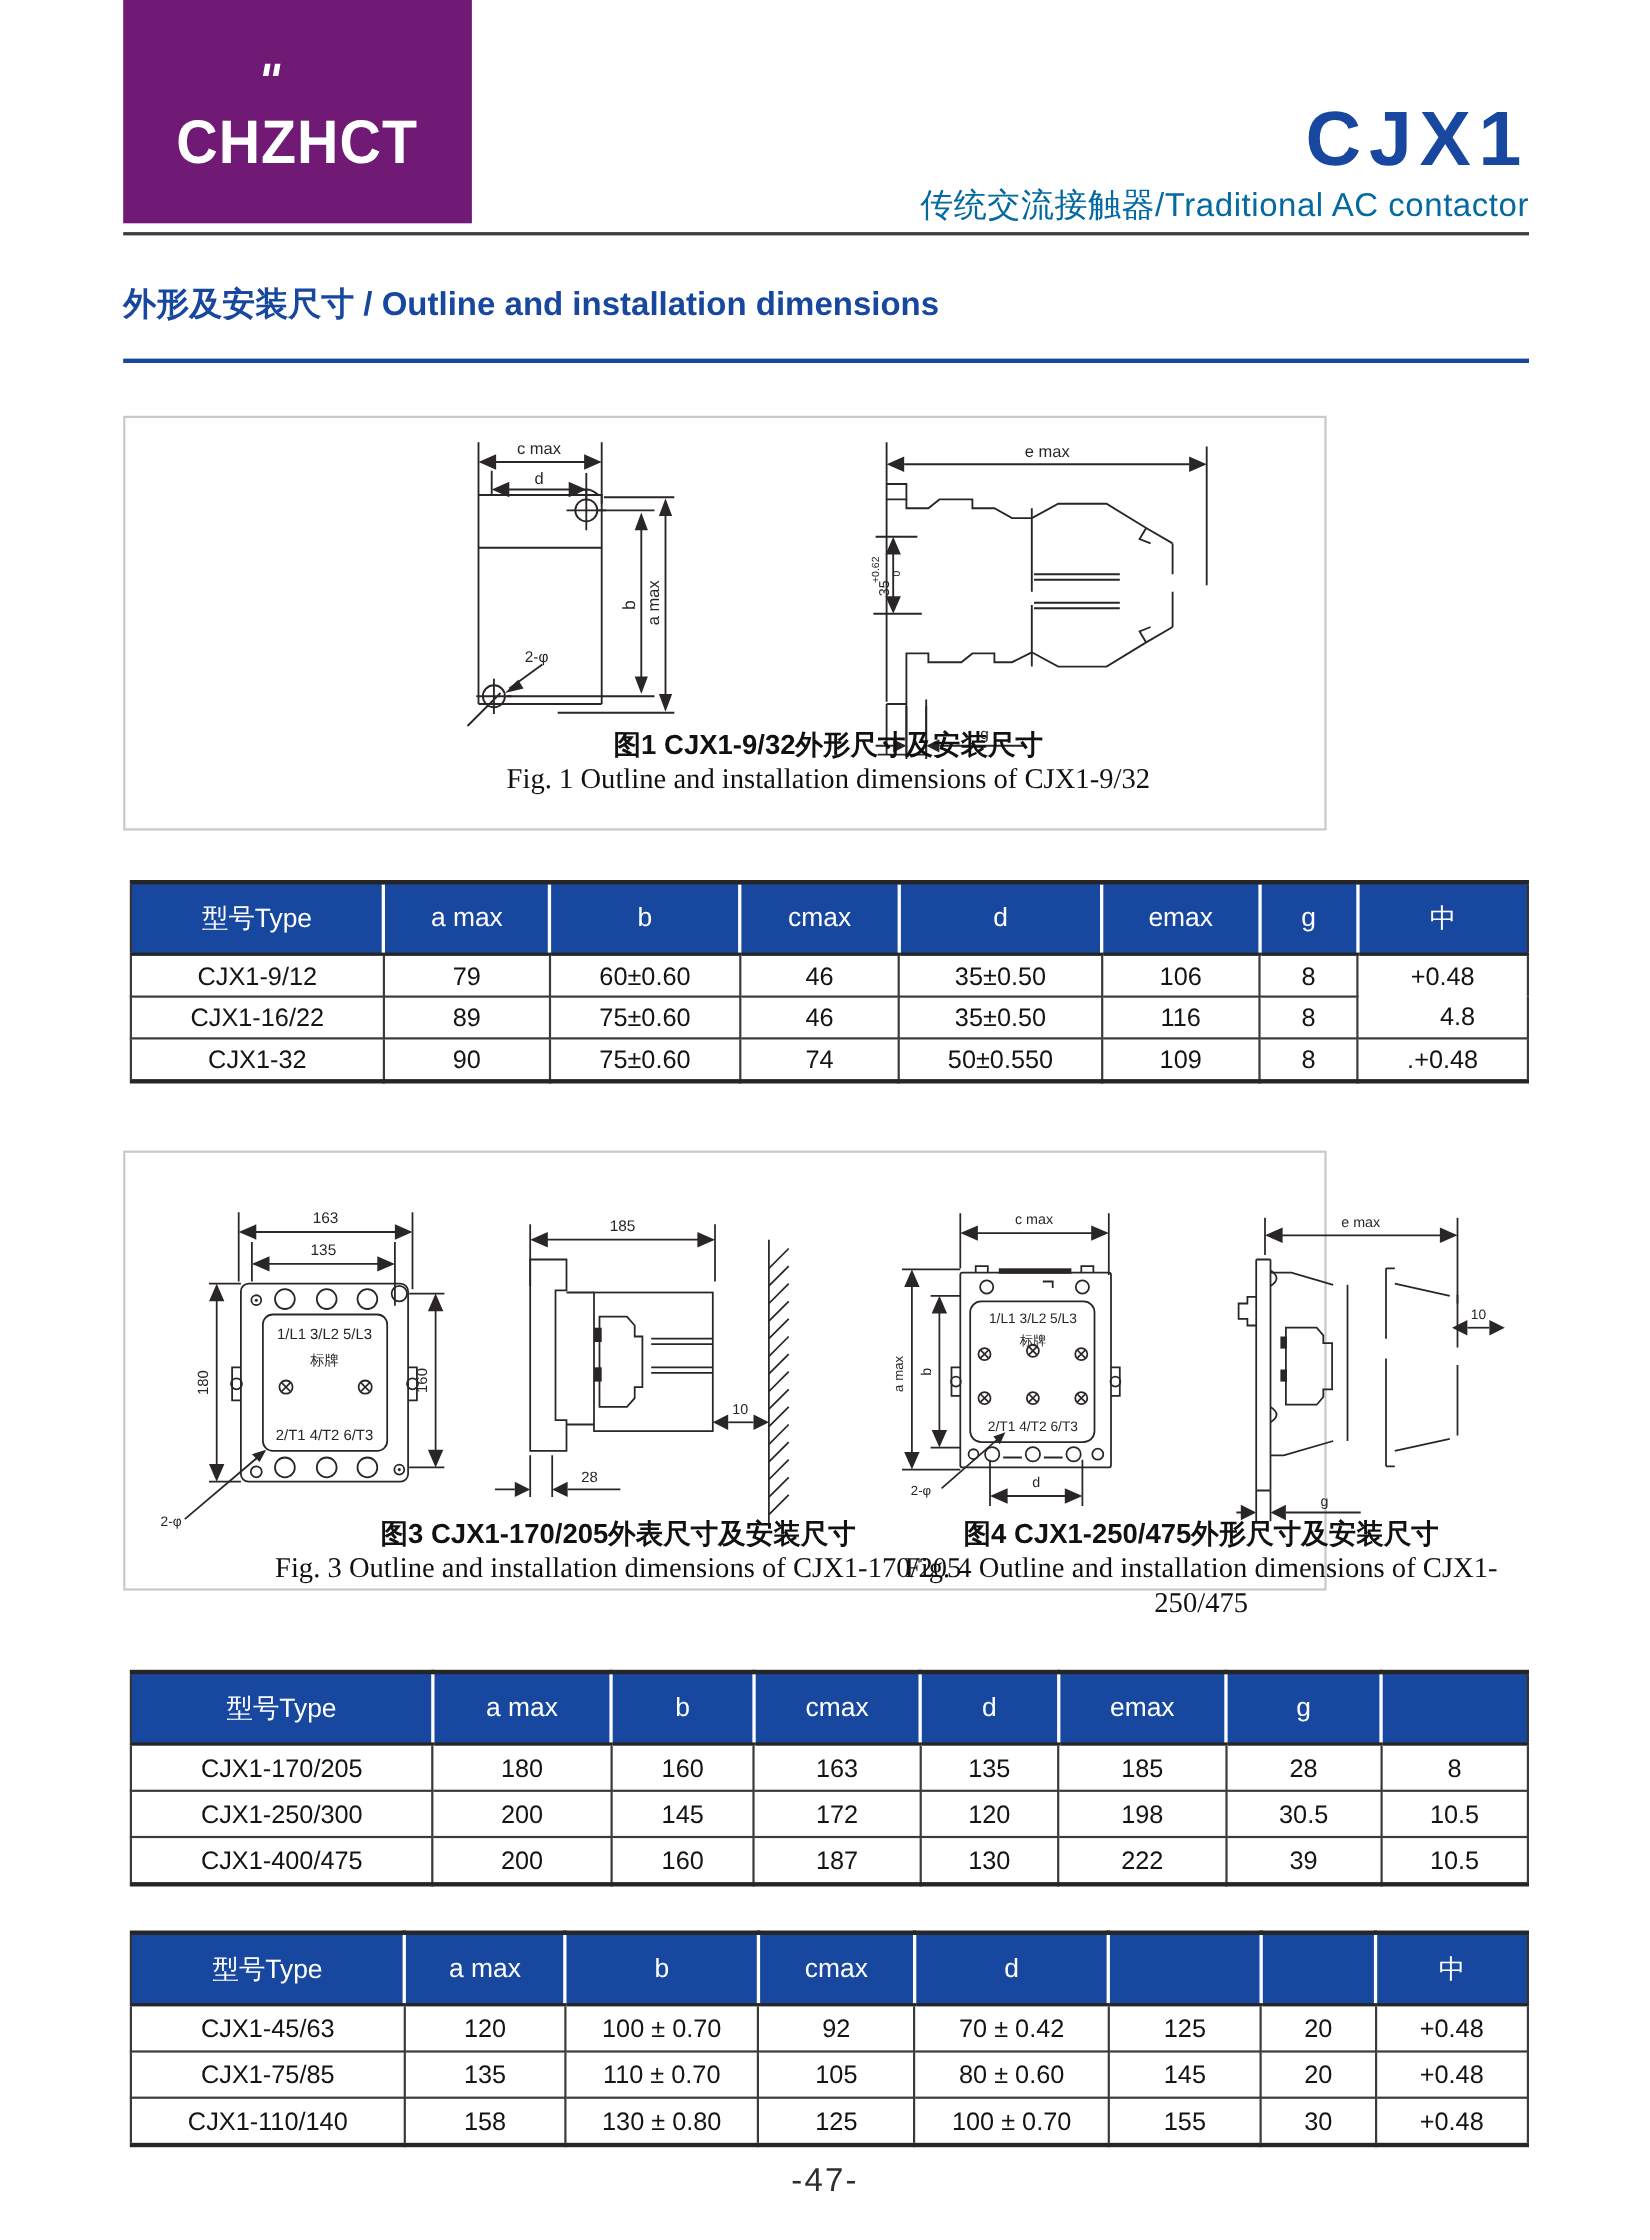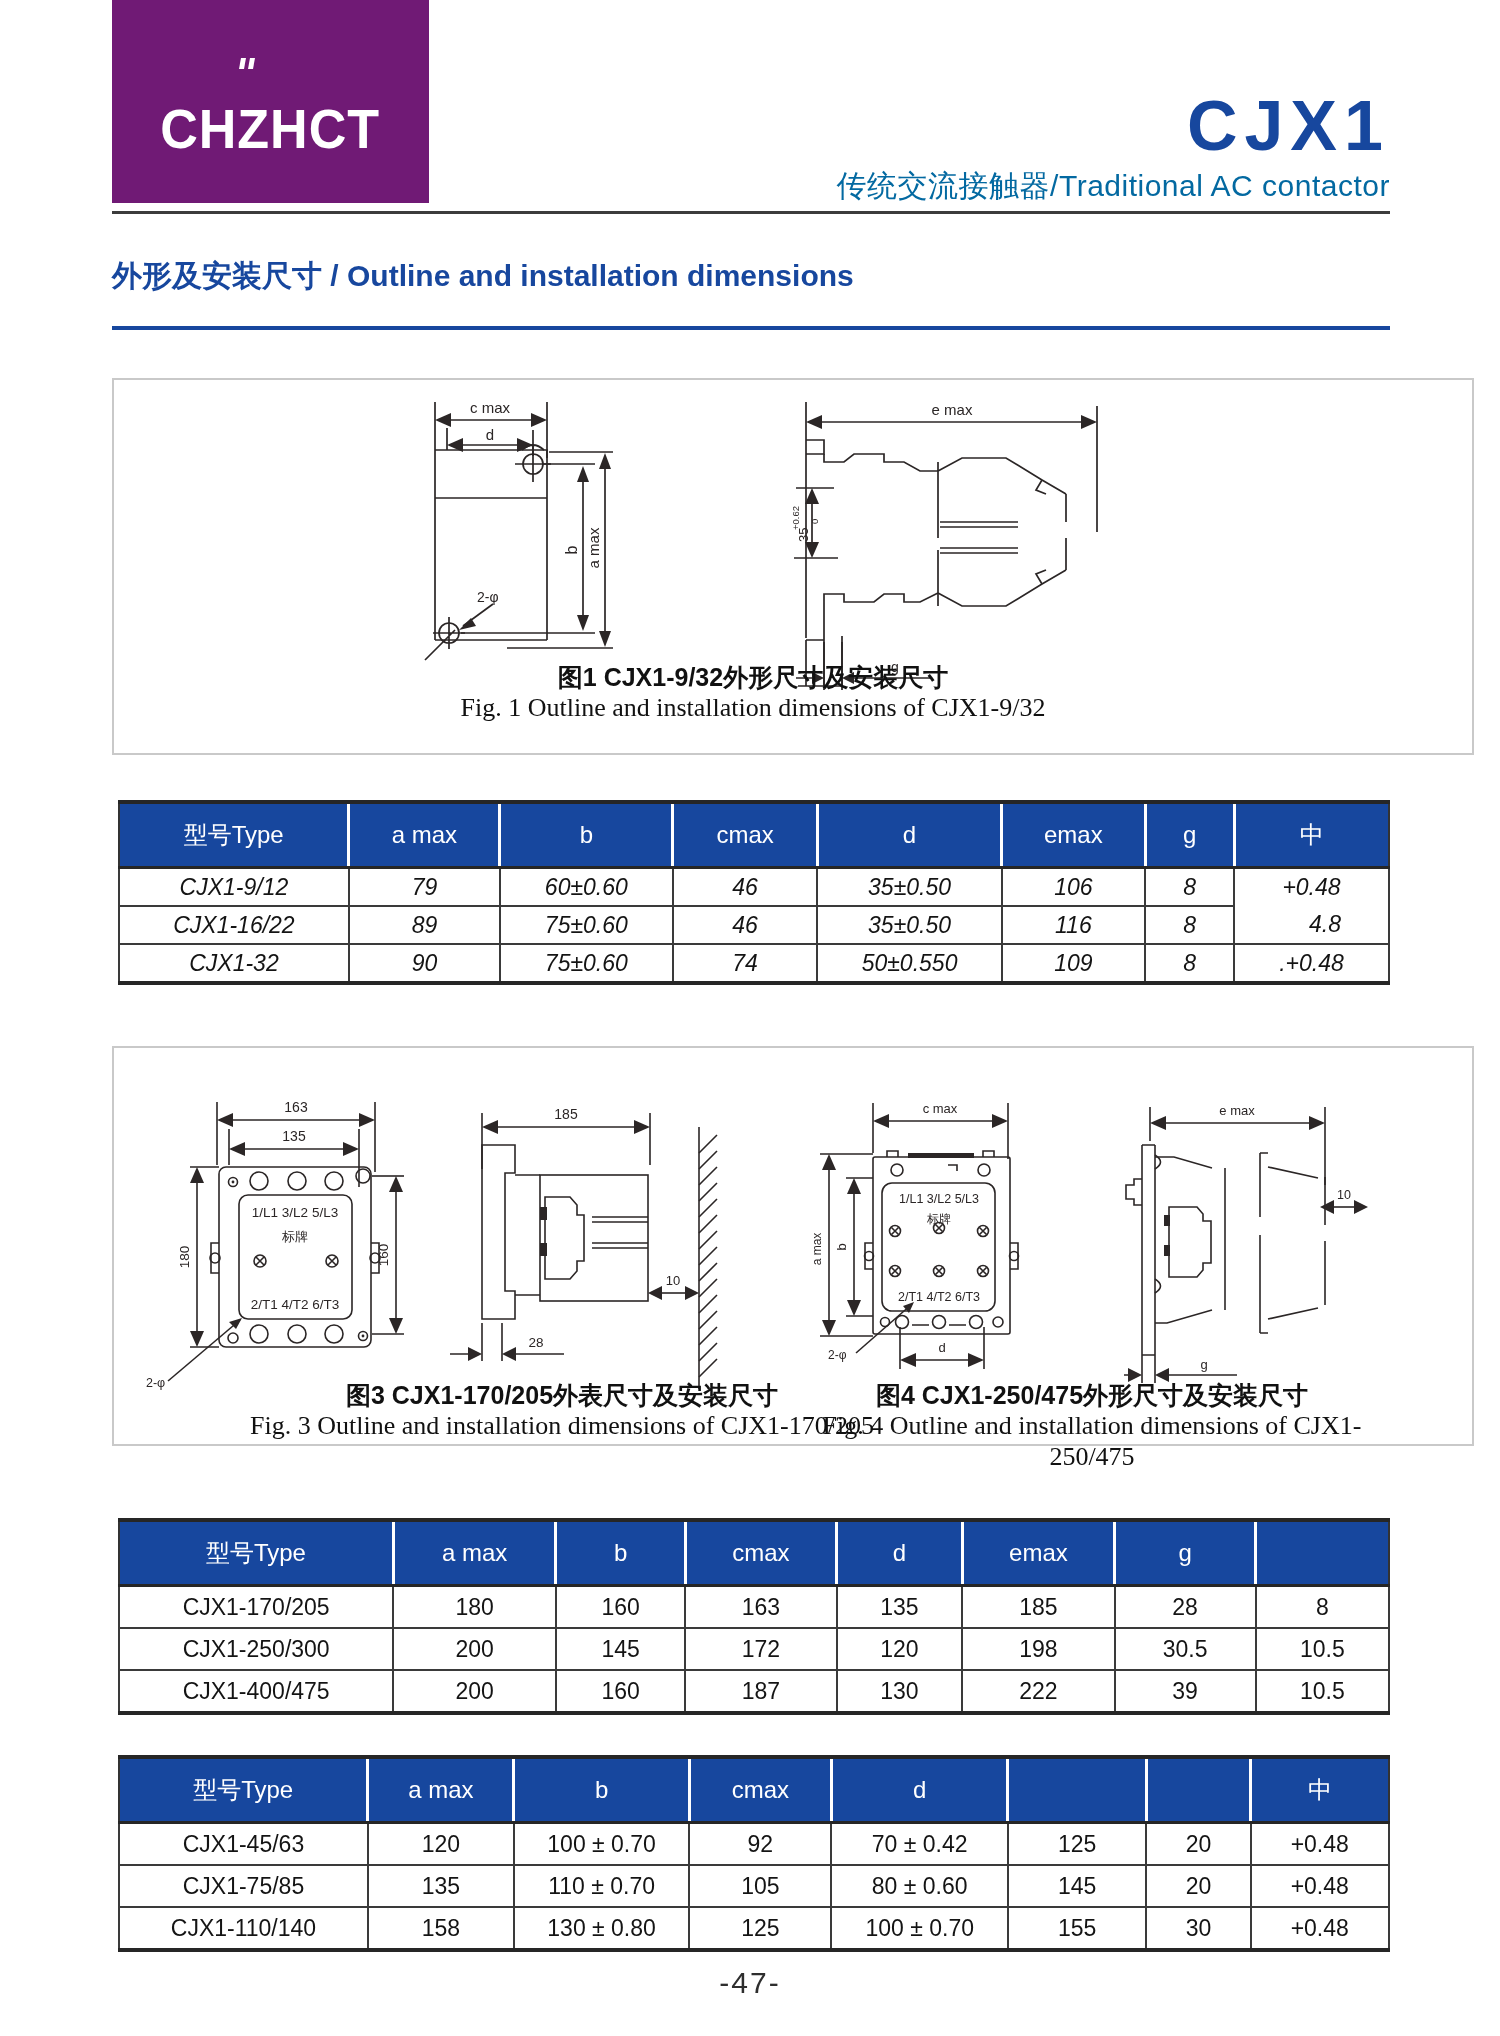--- a/index.html
+++ b/index.html
@@ -15,39 +15,39 @@
   .logo-ticks i:first-child{left:0;} .logo-ticks i:last-child{left:9px;}
   .product-code{position:absolute;top:86px;right:110px;color:#17479E;font-size:70px;font-weight:700;letter-spacing:7px;}
   .subtitle{position:absolute;top:166px;right:110px;font-size:30px;color:#0369a1;letter-spacing:.5px;}
   .head-rule{position:absolute;left:112px;top:211px;width:1278px;height:3px;background:#3c3c3c;}
 
   
   .section-title{position:absolute;left:112px;top:256px;font-size:30px;font-weight:700;color:#17479E;}
   .section-rule{position:absolute;left:112px;top:326px;width:1278px;height:4px;background:#17479E;}
 
   
-  .figbox{position:absolute;left:112px;width:1362px;background:#fff;border:2px solid #c9c9c9;box-sizing:border-box;}
+  .figbox{position:absolute;left:112px;width:1094px;background:#fff;border:2px solid #c9c9c9;box-sizing:border-box;}
   #figbox1{top:378px;height:377px;}
   #figbox2{top:1046px;height:400px;}
   .drawing{position:absolute;}
   .drawing text{font-family:"Liberation Sans",sans-serif;fill:#2b2626;}
   .cap{position:absolute;text-align:center;}
   .cap-zh{font-weight:700;font-size:25px;color:#111;line-height:1.15;}
   .cap-en{font-family:"Liberation Serif","DejaVu Serif",serif;font-size:26px;color:#111;line-height:1.2;}
 
   
   .tbl{position:absolute;left:118px;width:1272px;border-collapse:collapse;table-layout:fixed;
        border-top:4px solid #262626;border-bottom:4px solid #262626;}
   .tbl th{background:#17479E;color:#fff;font-weight:400;font-size:24px;height:60px;
           border-left:3px solid #fff;border-right:3px solid #fff;border-bottom:3px solid #262626;}
   .tbl th:first-child{border-left:2px solid #333;}
   .tbl th:last-child{border-right:2px solid #333;}
   .tbl td{height:38px;text-align:center;font-size:23px;color:#141414;border:2px solid #3a3a3a;background:#fff;}
   #table1{top:800px;} #table2{top:1518px;} #table3{top:1755px;}
-  #table1 td{height:34px;font-style:italic;}
+  #table1 td{height:34px;}
   td.bm-b{border-bottom:0 !important;}
   td.bm-t{border-top:0 !important;padding-left:28px;}
 
   
   .page-num{position:absolute;top:1966px;left:0;width:100%;text-align:center;
             font-size:30px;color:#2e2e2e;letter-spacing:2px;}
 </style>
 </head>
 <body>
 

